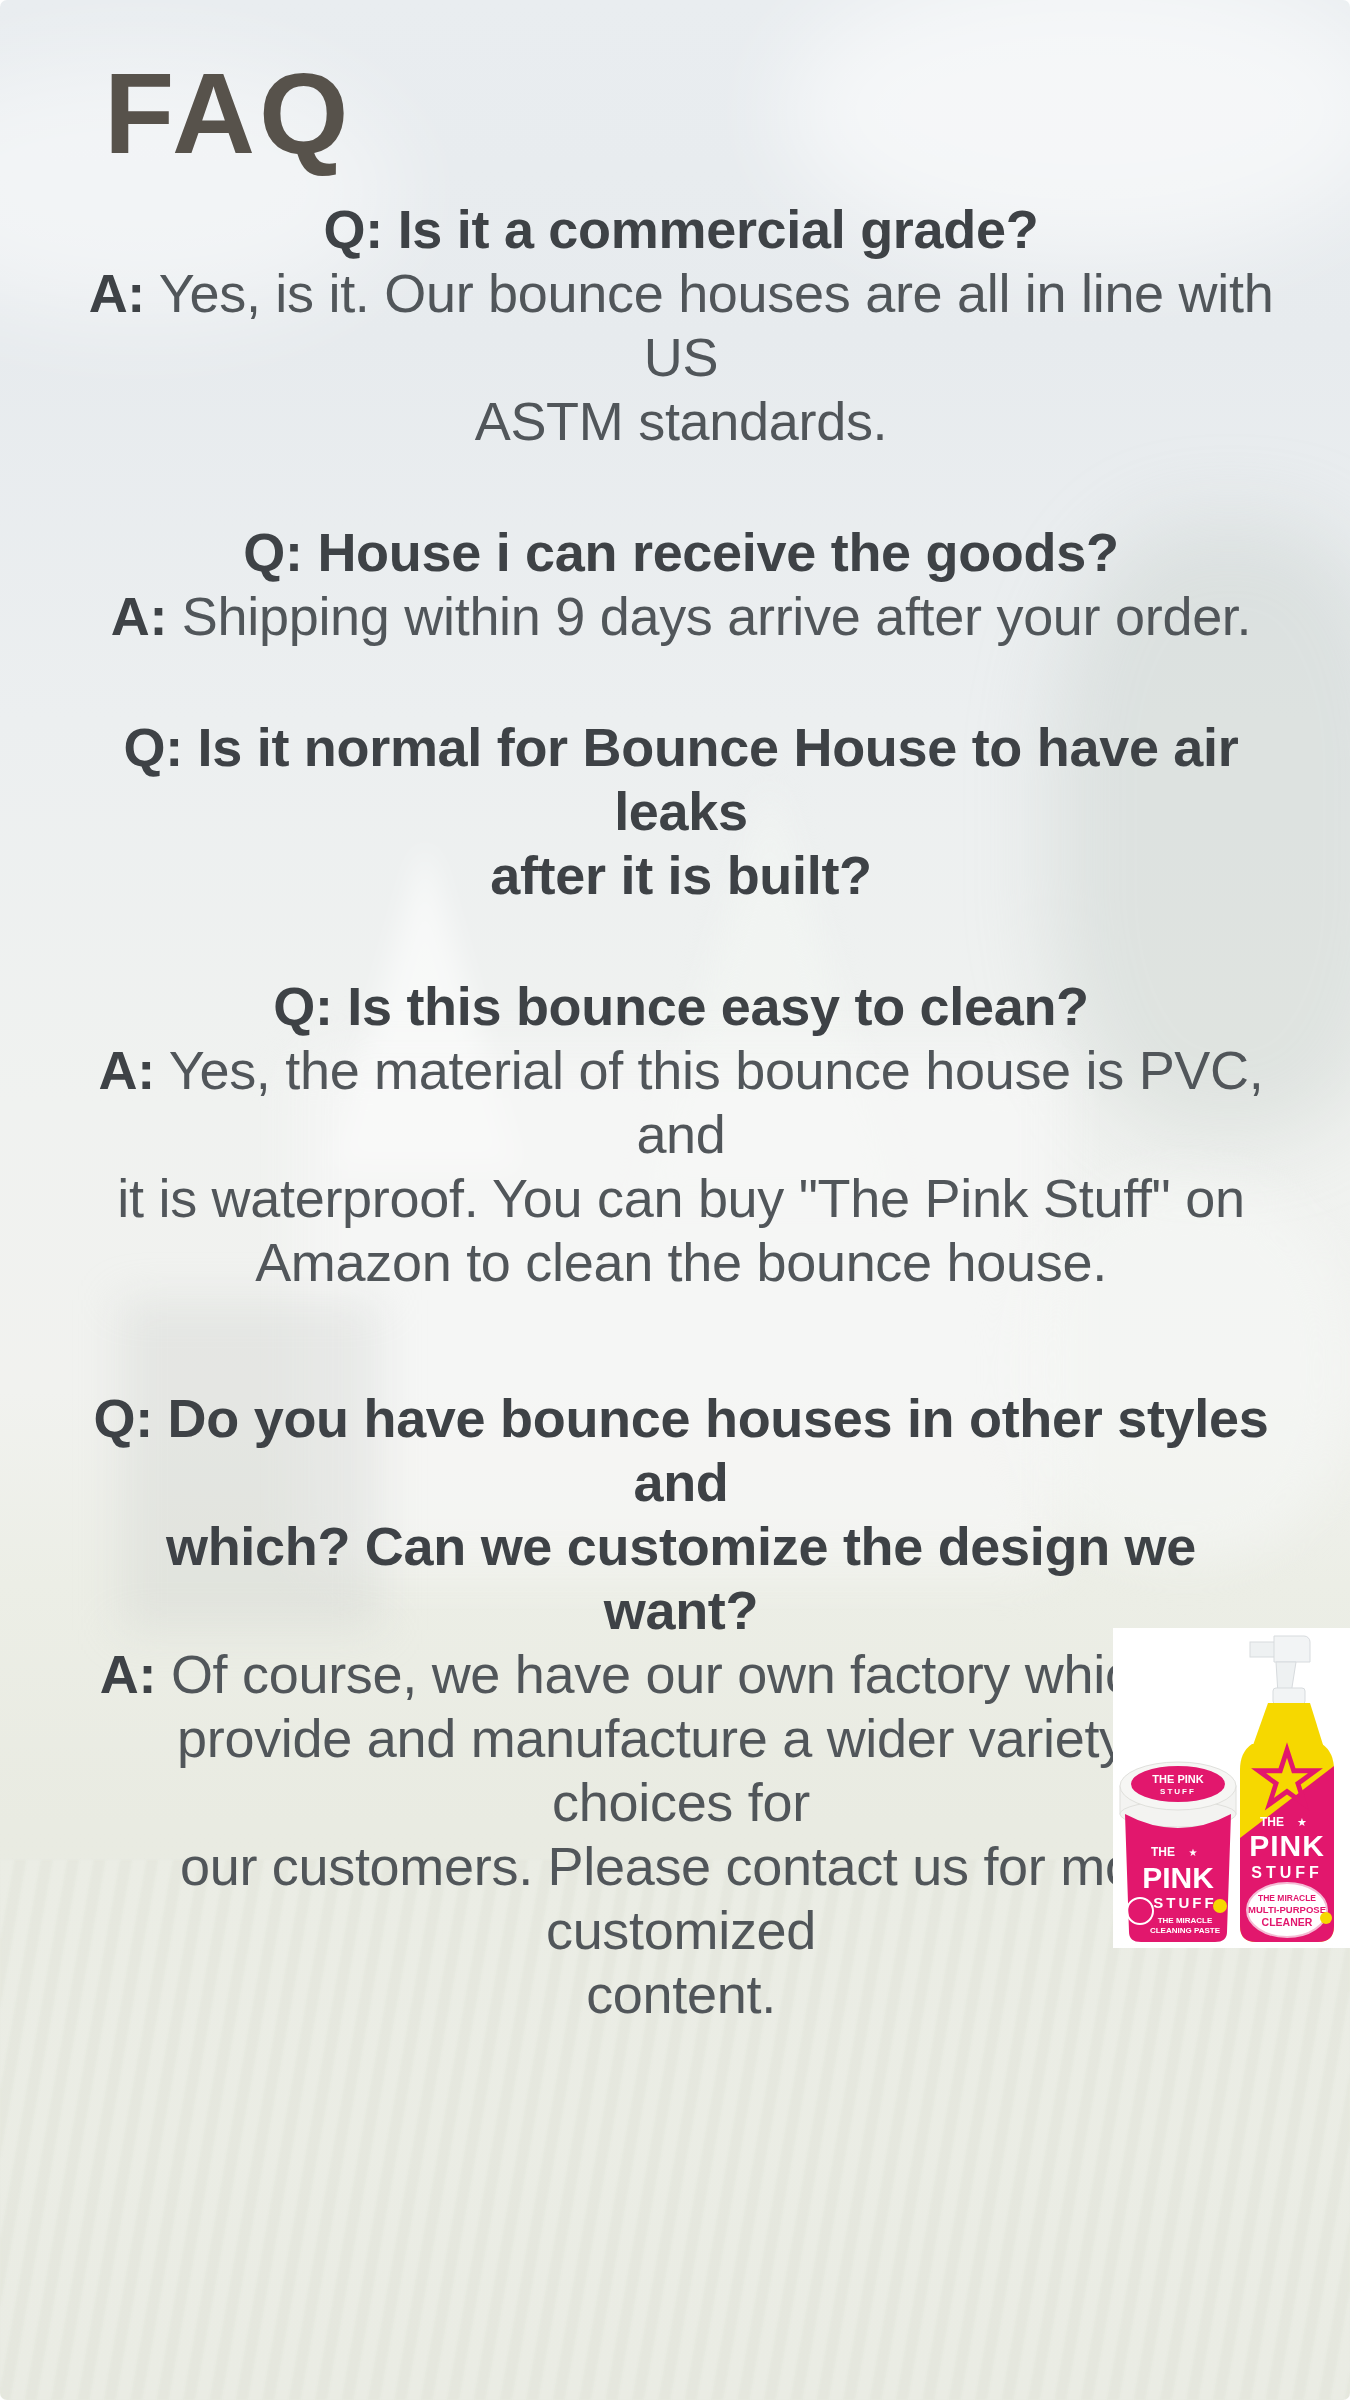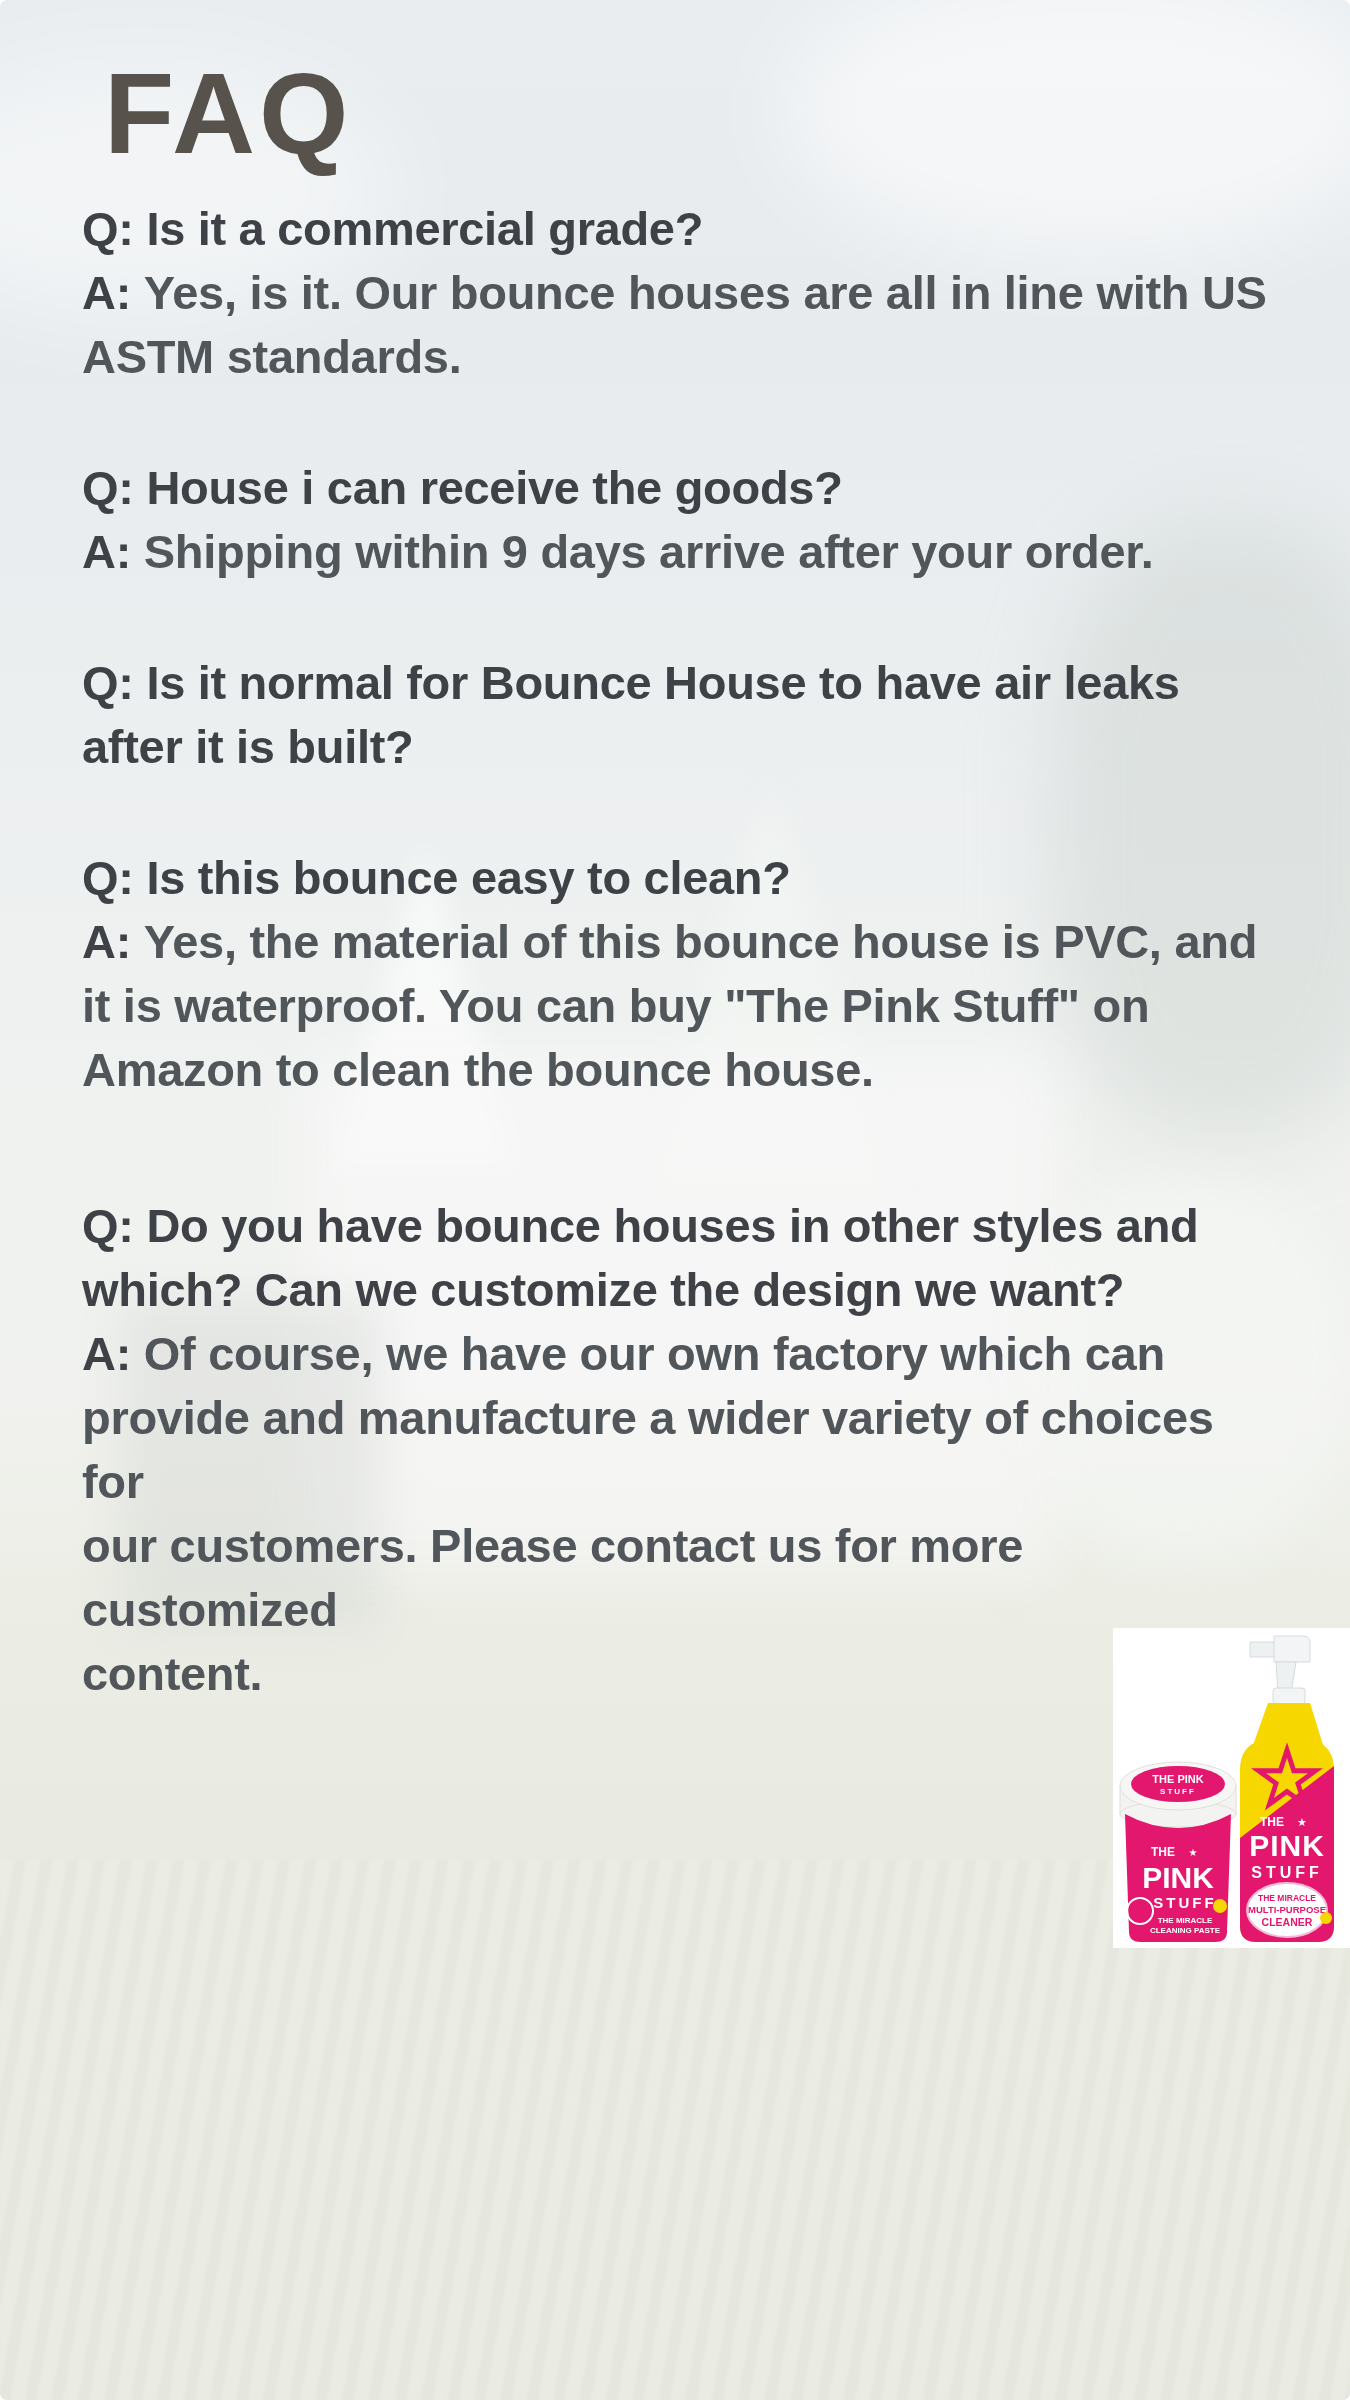--- a/index.html
+++ b/index.html
@@ -40,26 +40,26 @@
            filter:blur(1px); }
   
   .content { position:absolute; left:0; top:0; width:1350px; padding:50px 70px 0 82px;
              box-sizing:border-box; }
   .page-title {
     font-size:115px; font-weight:700; letter-spacing:4px;
     color:#57524b; margin:0 0 20px 22px; line-height:1.1;
   }
   .qa { margin:0 0 67px 0; }
   .qa.gap-lg { margin-bottom:92px; }
-  .qa p { margin:0; font-size:47px; line-height:64px; letter-spacing:-0.3px; }
+  .qa p { margin:0; font-size:54px; line-height:64px; letter-spacing:-0.3px;text-align:center; }
   .q { font-weight:700; color:#3e4246; }
   .q .q-text { white-space:pre-line; }
   .a { color:#51565a; }
   .a .a-label { font-weight:700; color:#3e4246; }
-  .a .a-text { white-space:pre-line;font-weight:bold; }
+  .a .a-text { white-space:pre-line; }
   
   .product-shot {
     position:absolute; left:1113px; top:1628px;
     width:237px; height:320px; background:#ffffff;
   }
   .product-shot svg { position:absolute; }
   .svg-spray { right:4px; top:2px; }
   .svg-tub { left:2px; bottom:2px; }
   .pink-txt { fill:#e2176d; }
   .white-txt { fill:#ffffff; }

